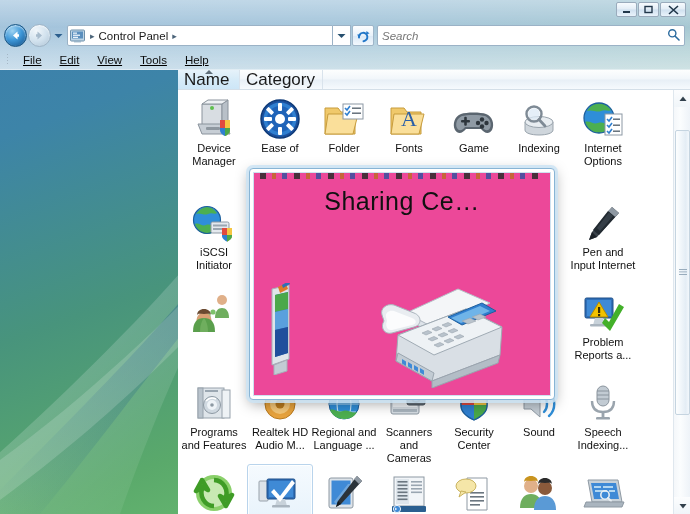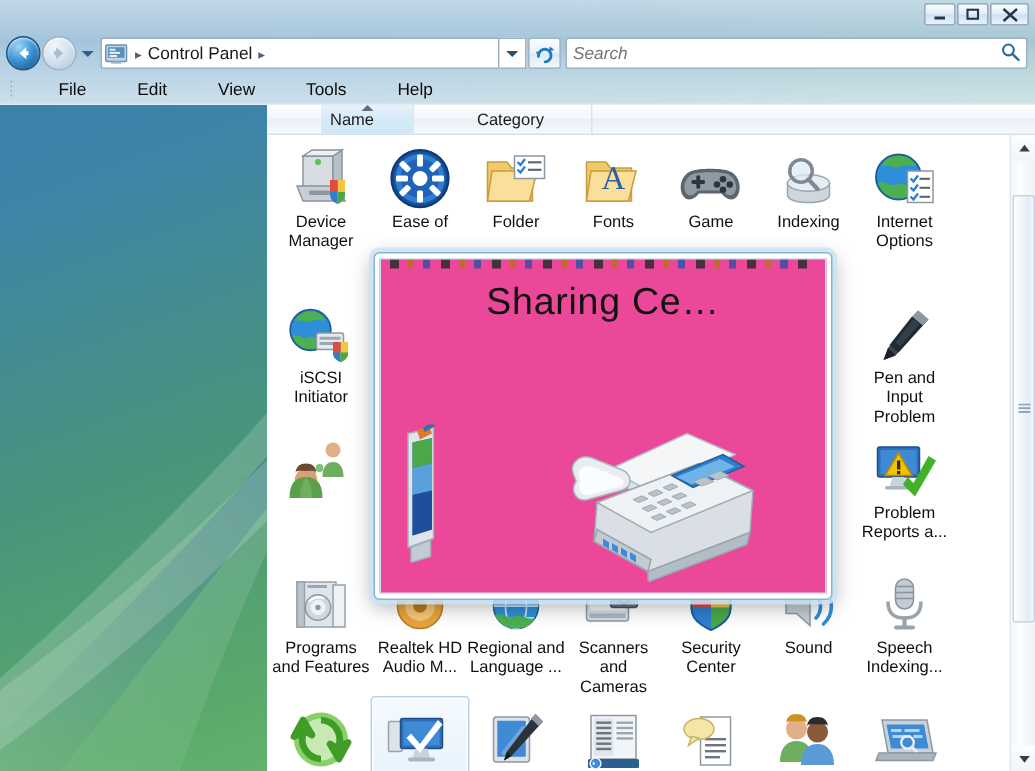--- a/index.html
+++ b/index.html
@@ -82,21 +82,21 @@
   }
   .searchbox input {
     flex:1; border:none; outline:none; font-size:11.5px; font-style:italic;
     color:#808080; font-family:"Liberation Sans",sans-serif; background:transparent;
   }
   .srch-ico { color:#2a6a9e; font-size:12px; }
 
   
   #menubar {
     position:absolute; left:0; top:49px; width:690px; height:21px;
-    display:flex; align-items:center; padding-left:6px; gap:18px;
+    display:flex; align-items:center; padding-left:6px; gap:2px;text-decoration:underline;
   }
   .grip { width:4px; height:13px; margin-right:3px;
     background-image: radial-gradient(circle, #9fb0bf 0.6px, transparent 0.7px);
     background-size: 3px 3px; opacity:.85; }
   .menuitem {
     font-size: 11.5px; color:#0b0b0b; padding: 2px 8px; cursor:default; border-radius:2px;
   }
 
   
   #sidebar {
@@ -121,21 +121,21 @@
     background:#ffffff; overflow:hidden;
   }
   
   #colhead {
     position:absolute; left:0; top:0; width:512px; height:20px;
     background: linear-gradient(180deg,#fdfefe 0%,#f1f6fa 49%,#e7eff6 51%,#f6fafd 100%);
     border-bottom:1px solid #d4dfe8; display:flex;
   }
   .colh {
     height:19px; display:flex; align-items:center; padding-left:6px;
-    font-size:11px; color:#1a1a1a; border-right:1px solid #d9e3ec; position:relative;margin-left:36px;
+    font-size:17px; color:#1a1a1a; border-right:1px solid #d9e3ec; position:relative;
   }
   .colh.sorted { background: linear-gradient(180deg,#e6f2fa 0%,#d6ebf8 50%,#cde6f7 100%); }
   .sortarrow { position:absolute; left:50%; top:0px; transform:translateX(-50%);
     width:0;height:0;border-left:4px solid transparent;border-right:4px solid transparent;
     border-bottom:4px solid #5f6e7a; }
 
   
   #grid {
     position:absolute; left:0; top:20px; width:495px; height:424px;
     padding: 4px 0 0 2px;
@@ -474,21 +474,21 @@
       <div class="iconcell" style="left:392px;top:108px">
         <div class="glyph">
           <svg width="42" height="40" viewBox="0 0 42 40">
             <path d="M30,3 L37,9 L15,33 L7,36 L10,28 Z" fill="#3b434b"></path>
             <path d="M30,3 L37,9 L33,13 L26,7 Z" fill="#8e98a2"></path>
             <path d="M10,28 L15,33 L7,36 Z" fill="#1c2228"></path>
             <path d="M26,7 L33,13 L17,31 L11,26 Z" fill="#222a31"></path>
             <path d="M27,8.5 L31,12 L18,27 L15,24 Z" fill="#424c56" opacity=".6"></path>
           </svg>
         </div>
-        <div class="lbl">Pen and Input Problem</div>
+        <div class="lbl">Pen and Input Internet</div>
       </div>
 
       <div class="iconcell" style="left:3px;top:198px">
         <div class="glyph">
           <svg width="46" height="42" viewBox="0 0 46 42">
             <circle cx="31" cy="8" r="5" fill="#e0b089"></circle>
             <path d="M24,26 C24,19 27,16 31,16 C35,16 38,19 38,26 Z" fill="#6fae5e"></path>
             <circle cx="22" cy="20" r="2.6" fill="#7ec36b"></circle>
             <circle cx="17" cy="24" r="2.6" fill="#7ec36b"></circle>
             <circle cx="13" cy="28" r="7.5" fill="#d9a074"></circle>

